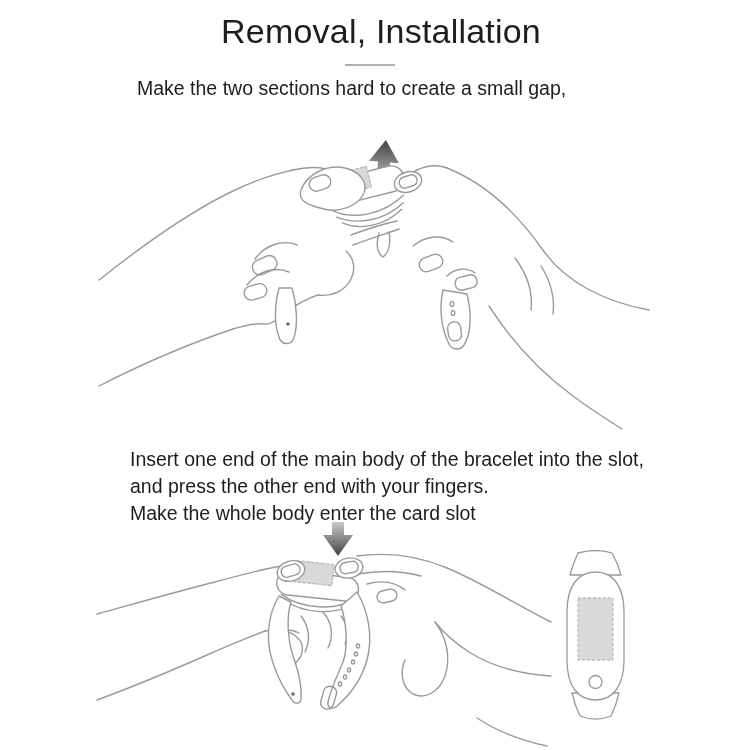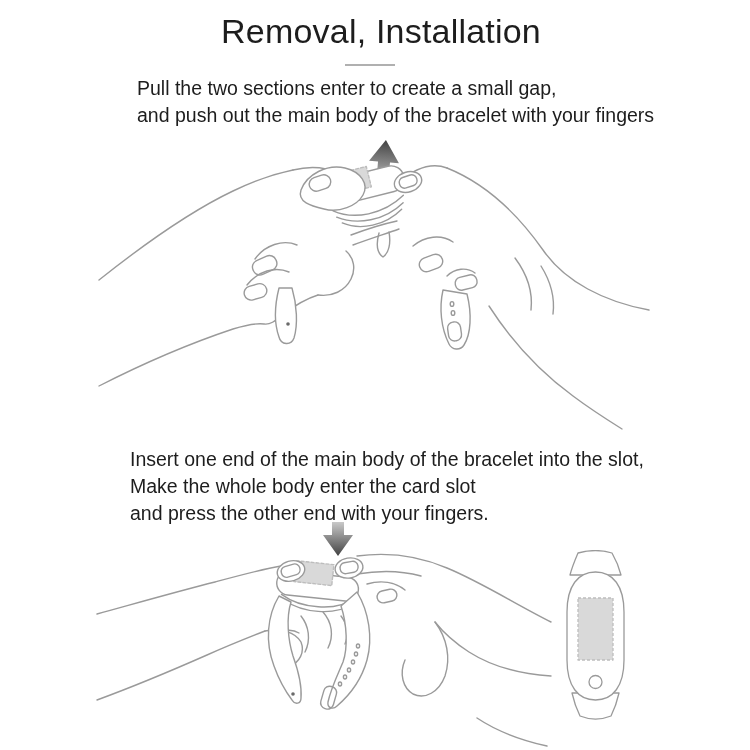--- a/index.html
+++ b/index.html
@@ -24,22 +24,21 @@
 </style>
 </head>
 <body>
 
 <div class="page">
 
   <h1 class="title">Removal, Installation</h1>
   <div class="divider"></div>
 
   <div class="para para-1">
-    <div>Pull the two sections enter to create a small gap,</div>
-    <div>and push out the main body of the bracelet with your fingers</div>
+    <div>Make the two sections hard to create a small gap,</div>
   </div>
 
   <svg class="fig fig1" width="560" height="300" viewBox="0 0 560 300">
     <defs>
       <linearGradient id="gUp" gradientUnits="userSpaceOnUse" x1="289" y1="48" x2="289" y2="2">
         <stop offset="0" stop-color="#c9c9c9"></stop>
         <stop offset="1" stop-color="#424242"></stop>
       </linearGradient>
     </defs>
 
@@ -94,22 +93,22 @@
       <circle cx="193" cy="186" r="1.8" fill="#6a6a6a" stroke="none"></circle>
       <path fill="#fff" d="M348,152 C344,170 346,190 354,206 C357,212 365,213 369,207 C376,196 377,176 372,156 Z"></path>
       <ellipse cx="357" cy="166" rx="1.8" ry="2.4" fill="none"></ellipse>
       <ellipse cx="358" cy="175" rx="1.8" ry="2.4" fill="none"></ellipse>
       <rect x="353" y="184" width="13" height="19" rx="6" fill="none" transform="rotate(-8 359 193)"></rect>
     </g>
   </svg>
 
   <div class="para para-2">
     <div>Insert one end of the main body of the bracelet into the slot,</div>
+    <div>and press the other end with your fingers.</div>
     <div>Make the whole body enter the card slot</div>
-    <div>and press the other end with your fingers.</div>
   </div>
 
   <svg class="fig fig2" width="460" height="232" viewBox="0 0 460 232">
     <defs>
       <linearGradient id="gDown" gradientUnits="userSpaceOnUse" x1="243" y1="4" x2="243" y2="38">
         <stop offset="0" stop-color="#c9c9c9"></stop>
         <stop offset="1" stop-color="#424242"></stop>
       </linearGradient>
     </defs>
 

